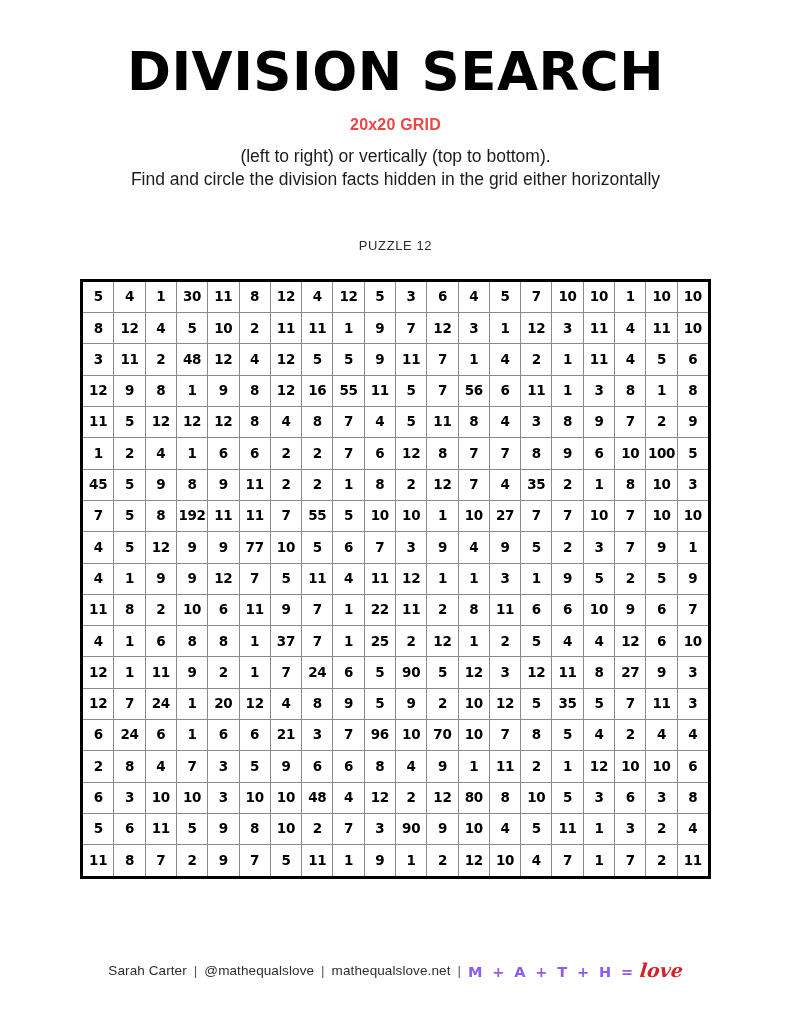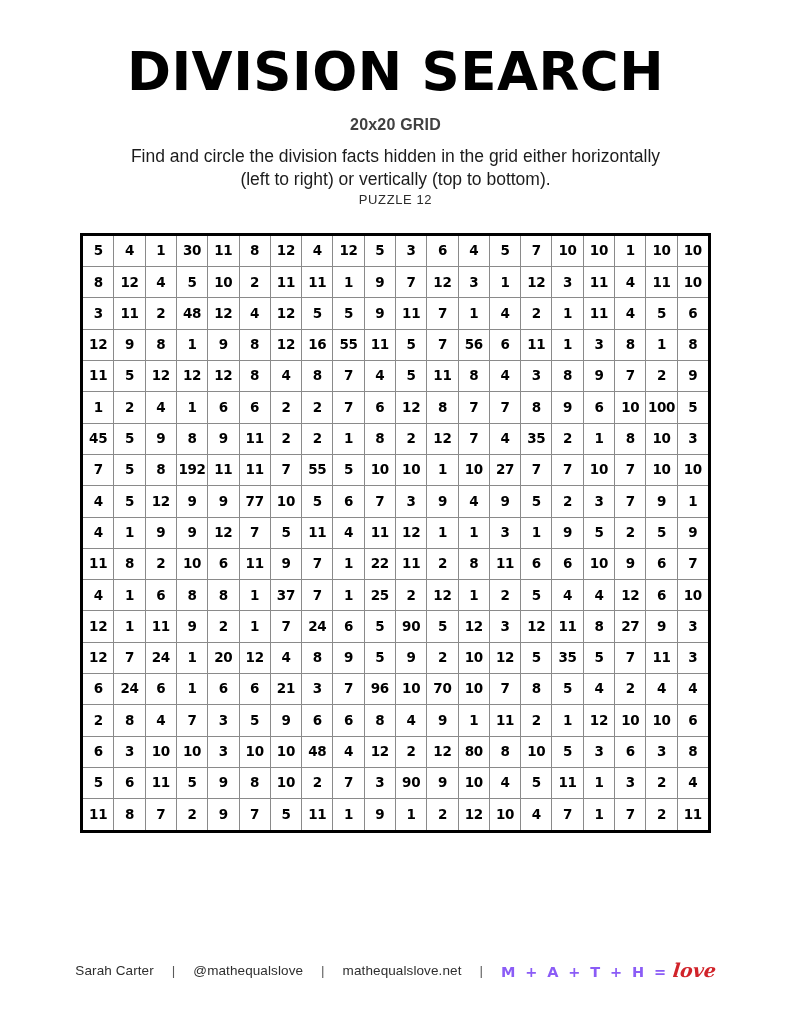--- a/index.html
+++ b/index.html
@@ -40,21 +40,21 @@
     letter-spacing: 0.5px;
     line-height: 1.05;
     color: #000000;
     margin: 0;
   }
   .subtitle {
     font-family: "Liberation Sans", sans-serif;
     font-size: 16px;
     font-weight: 700;
     letter-spacing: 0.2px;
-    color: #404040;
+    color: #ef4444;
     margin: 16px 0 0 0;
   }
   .instructions {
     font-family: "Liberation Sans", sans-serif;
     font-size: 17.5px;
     font-weight: 400;
     line-height: 1.35;
     color: #1c1c1c;
     margin: 11px auto 0 auto;
     max-width: 640px;
@@ -62,20 +62,21 @@
   .instructions-line {
     display: block;
   }
 
   .puzzle-label {
     font-family: "Liberation Sans", sans-serif;
     font-size: 13px;
     font-weight: 400;
     letter-spacing: 0.6px;
     color: #2b2b2b;
+    margin-top: 46px;
     text-align: center;
   }
 
   
   .grid-wrap {
     margin-top: 26px;
   }
   table.grid {
     border-collapse: collapse;
     table-layout: fixed;
@@ -100,21 +101,21 @@
 
   
   .footer {
     position: absolute;
     left: 0;
     right: 0;
     bottom: 44px;
     display: flex;
     justify-content: center;
     align-items: center;
-    gap: 11px;
+    gap: 0px;
   }
   .footer-text {
     font-family: "Liberation Sans", sans-serif;
     font-size: 13.5px;
     font-weight: 400;
     color: #2e2e2e;
     letter-spacing: 0.1px;
     white-space: nowrap;
   }
   .footer-sep {
@@ -151,22 +152,22 @@
 </style>
 </head>
 <body>
 
 <div class="page">
 
   <div class="header">
     <h1 class="title">DIVISION SEARCH</h1>
     <div class="subtitle">20x20 GRID</div>
     <p class="instructions">
+      <span class="instructions-line">(left to right) or vertically (top to bottom).</span>
       <span class="instructions-line">Find and circle the division facts hidden in the grid either horizontally</span>
-      <span class="instructions-line">(left to right) or vertically (top to bottom).</span>
     </p>
   </div>
 
   <div class="puzzle-label">PUZZLE 12</div>
 
   <div class="grid-wrap">
     <table class="grid">
       <tbody>
           <tr>
             <td>5</td>

